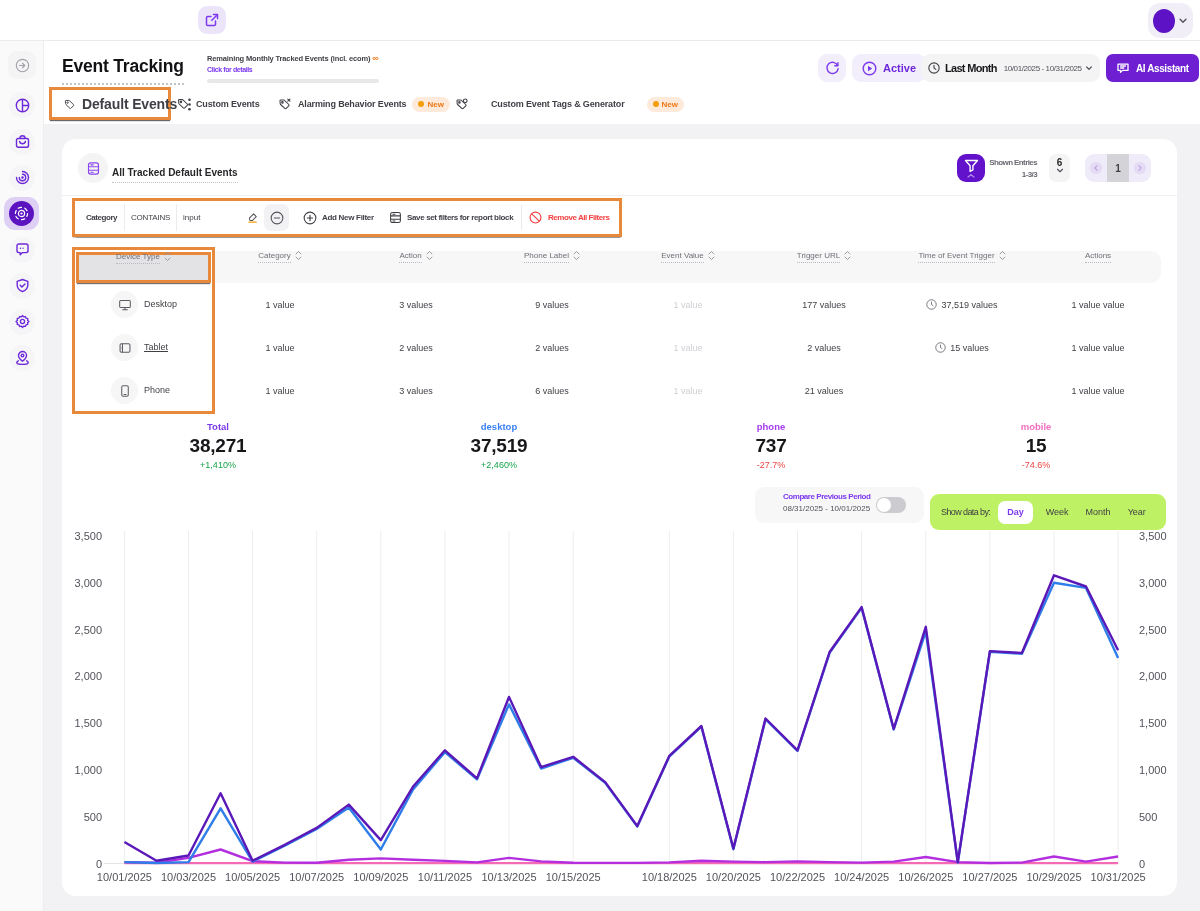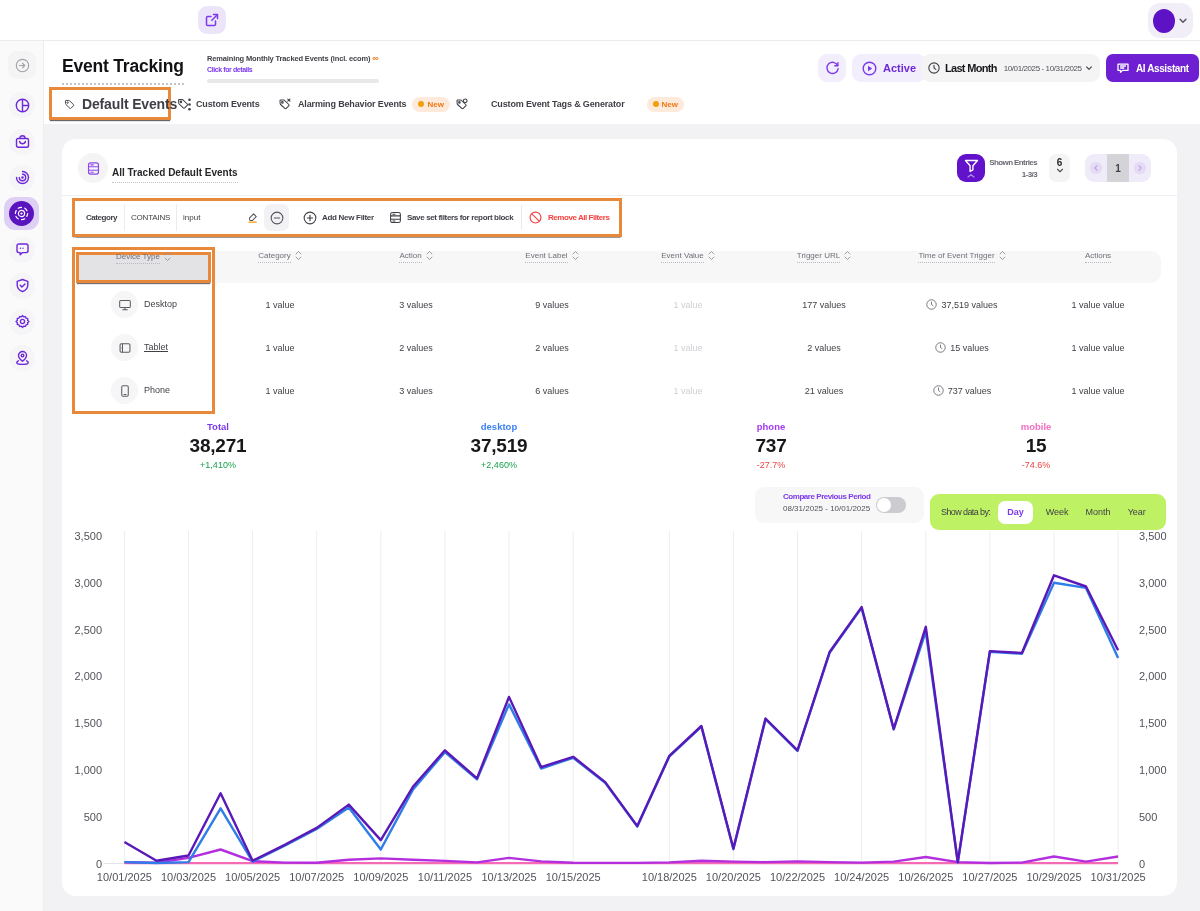--- a/index.html
+++ b/index.html
@@ -279,21 +279,21 @@
         <path d="M1.2 4.2 L4 1.4 L6.8 4.2 M1.2 7.8 L4 10.6 L6.8 7.8" stroke="#8f8f97" stroke-width="1" fill="none" stroke-linecap="round" stroke-linejoin="round"></path>
       </svg>
     </div>
   <div class="th" style="left:348px;width:136px;">
       <b>Action</b>
       <svg class="sort" width="7" height="11" viewBox="0 0 8 12">
         <path d="M1.2 4.2 L4 1.4 L6.8 4.2 M1.2 7.8 L4 10.6 L6.8 7.8" stroke="#8f8f97" stroke-width="1" fill="none" stroke-linecap="round" stroke-linejoin="round"></path>
       </svg>
     </div>
   <div class="th" style="left:484px;width:136px;">
-      <b>Event Label</b>
+      <b>Phone Label</b>
       <svg class="sort" width="7" height="11" viewBox="0 0 8 12">
         <path d="M1.2 4.2 L4 1.4 L6.8 4.2 M1.2 7.8 L4 10.6 L6.8 7.8" stroke="#8f8f97" stroke-width="1" fill="none" stroke-linecap="round" stroke-linejoin="round"></path>
       </svg>
     </div>
   <div class="th" style="left:620px;width:136px;">
       <b>Event Value</b>
       <svg class="sort" width="7" height="11" viewBox="0 0 8 12">
         <path d="M1.2 4.2 L4 1.4 L6.8 4.2 M1.2 7.8 L4 10.6 L6.8 7.8" stroke="#8f8f97" stroke-width="1" fill="none" stroke-linecap="round" stroke-linejoin="round"></path>
       </svg>
     </div>
@@ -365,24 +365,20 @@
         <circle cx="6.5" cy="6.5" r="5.6"></circle>
         <path d="M6.5 3.6 V6.5 L8.3 7.9" stroke-linecap="round"></path>
       </svg>15 values</div>
   <div class="td" style="left:1030px;top:326px;width:136px;">1 value value</div>
 
   <div class="td" style="left:212px;top:369px;width:136px;">1 value</div>
   <div class="td" style="left:348px;top:369px;width:136px;">3 values</div>
   <div class="td" style="left:484px;top:369px;width:136px;text-align:right;">6 values</div>
   <div class="td" style="left:620px;top:369px;width:136px;color:#cfcfd4;">1 value</div>
   <div class="td" style="left:756px;top:369px;width:136px;">21 values</div>
-  <div class="td" style="left:892px;top:369px;width:140px;"><svg class="clk" width="11" height="11" viewBox="0 0 13 13" fill="none" stroke="#71717a" stroke-width="1.1">
-        <circle cx="6.5" cy="6.5" r="5.6"></circle>
-        <path d="M6.5 3.6 V6.5 L8.3 7.9" stroke-linecap="round"></path>
-      </svg>737 values</div>
   <div class="td" style="left:1030px;top:369px;width:136px;">1 value value</div>
   <style>.clk{margin-right:4px;}</style>
 
   <style>.sum{position:absolute;top:421px;width:160px;text-align:center;}
     .sum .l{font-size:9.5px;font-weight:bold;}
     .sum .n{font-size:19px;font-weight:bold;color:#18181b;margin-top:3px;letter-spacing:-0.2px;}
     .sum .d{font-size:9px;margin-top:3px;}
   </style>
   <div class="sum" style="left:138px;">
       <div class="l" style="color:#7c3aed;">Total</div>

